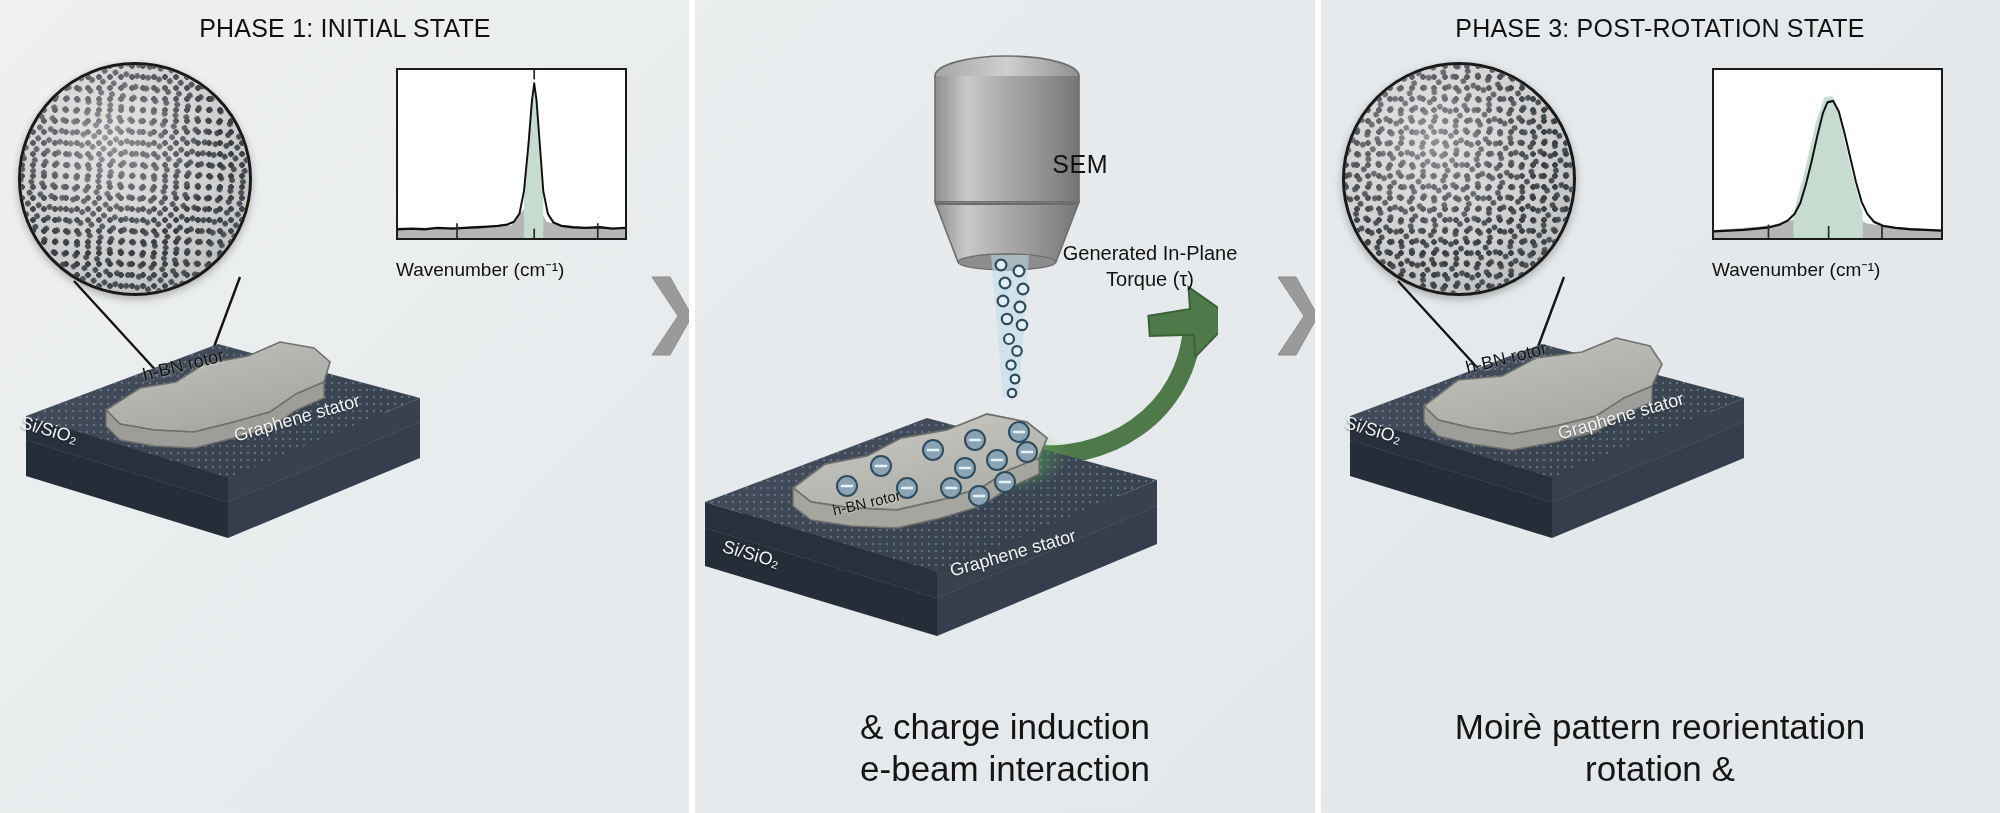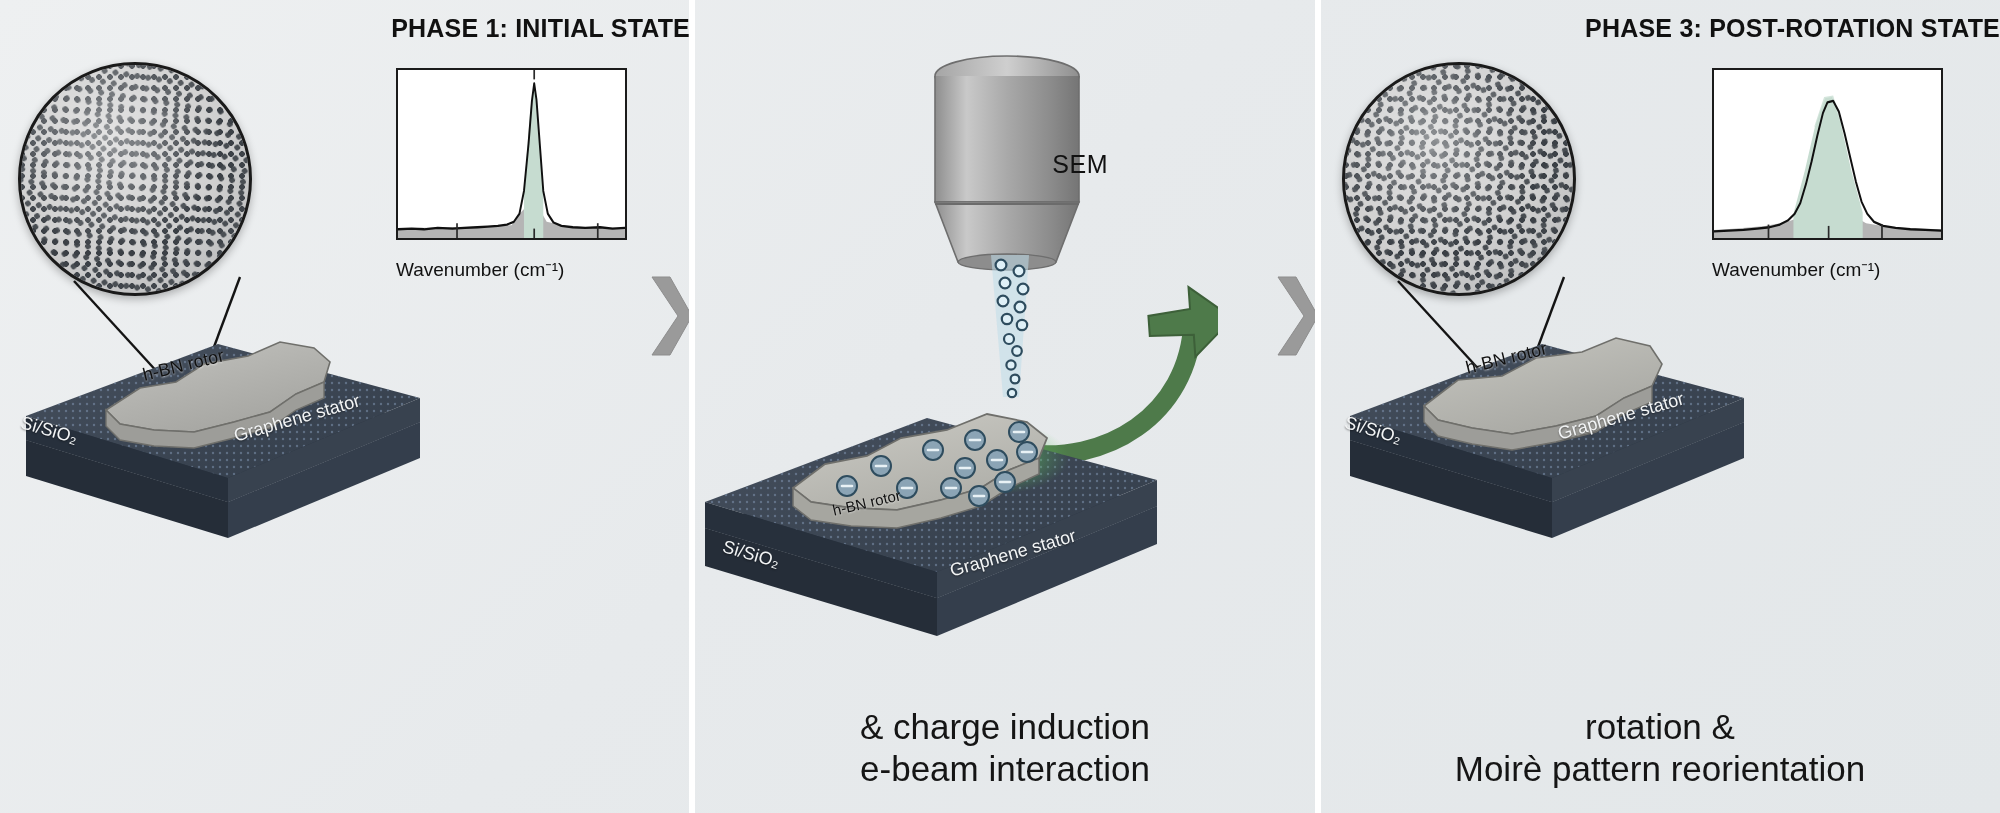--- a/index.html
+++ b/index.html
@@ -10,22 +10,22 @@
 
   .panel{position:absolute;top:0;height:813px;}
   #panel1{left:0;width:690px;}
   #panel2{left:695px;width:620px;}
   #panel3{left:1320px;width:680px;}
 
   .divider{position:absolute;top:0;height:813px;width:6px;background:#ffffff;}
   #div1{left:689px;}
   #div2{left:1315px;}
 
-  .phase-title{position:absolute;top:14px;width:100%;text-align:right;
-    font-size:25px;font-weight:700;letter-spacing:.2px;color:#111;
+  .phase-title{position:absolute;top:14px;width:100%;text-align:center;
+    font-size:25px;font-weight:400;letter-spacing:.2px;color:#111;
     white-space:nowrap;}
   #panel2 .phase-title{font-size:24px;}
 
   
   .chev{position:absolute;width:46px;height:86px;}
   .chev svg{width:100%;height:100%;display:block;}
 
   
   .moire-wrap{position:absolute;}
   .moire{position:relative;width:100%;height:100%;border-radius:50%;
@@ -212,20 +212,24 @@
       </svg>
     </div>
 
     <div style="position:absolute;left:268px;top:275px;width:255px;height:190px;">
       <svg viewBox="0 0 255 190">
         <path d="M60,178 C140,190 226,142 230,46" fill="none" stroke="#4e7a4a" stroke-width="19" stroke-linecap="round"></path>
         <path d="M48,18 L8,54 L50,88 L50,66 L92,62 L92,42 L48,40 Z" transform="translate(178,-4) rotate(176 50 52)" fill="#4e7a4a" stroke="#3d6039" stroke-width="2"></path>
       </svg>
     </div>
 
+    <div id="torque-label">
+      <div>Generated In-Plane</div>
+      <div>Torque (τ)</div>
+    </div>
 
     <div class="stack" style="left:-20px;top:360px;width:500px;height:260px;">
       <svg viewBox="0 0 500 260">
         <defs>
           <linearGradient id="subTop2" x1="0" y1="0" x2="1" y2="1">
             <stop offset="0" stop-color="#46505e"></stop>
               <stop offset="1" stop-color="#323c49"></stop>
           </linearGradient>
           <linearGradient id="rotTop2" x1="0" y1="0" x2="0.6" y2="1">
             <stop offset="0" stop-color="#cccbc5"></stop>
@@ -376,18 +380,18 @@
                  L292,124 L320,112 L320,96 L292,108 L264,126 L224,136 L180,144
                  L140,138 L106,130 Z" fill="#9d9d99" stroke="#6f6f6b" stroke-width="1.4"></path>
       </svg>
     </div>
 
     <div class="lbl lbl-dark" style="left:145px;top:348px;transform:rotate(-14deg);font-size:18px;">h-BN rotor</div>
     <div class="lbl lbl-light" style="left:236px;top:406px;transform:rotate(-16deg);font-size:18px;">Graphene stator</div>
     <div class="lbl lbl-light" style="left:24px;top:420px;transform:rotate(16deg);font-size:18px;">Si/SiO₂</div>
 
     <div class="caption">
+      <div>Moirè pattern reorientation</div>
       <div>rotation &amp;</div>
-      <div>Moirè pattern reorientation</div>
     </div>
   </div>
 
 </div>
 
 </body></html>

